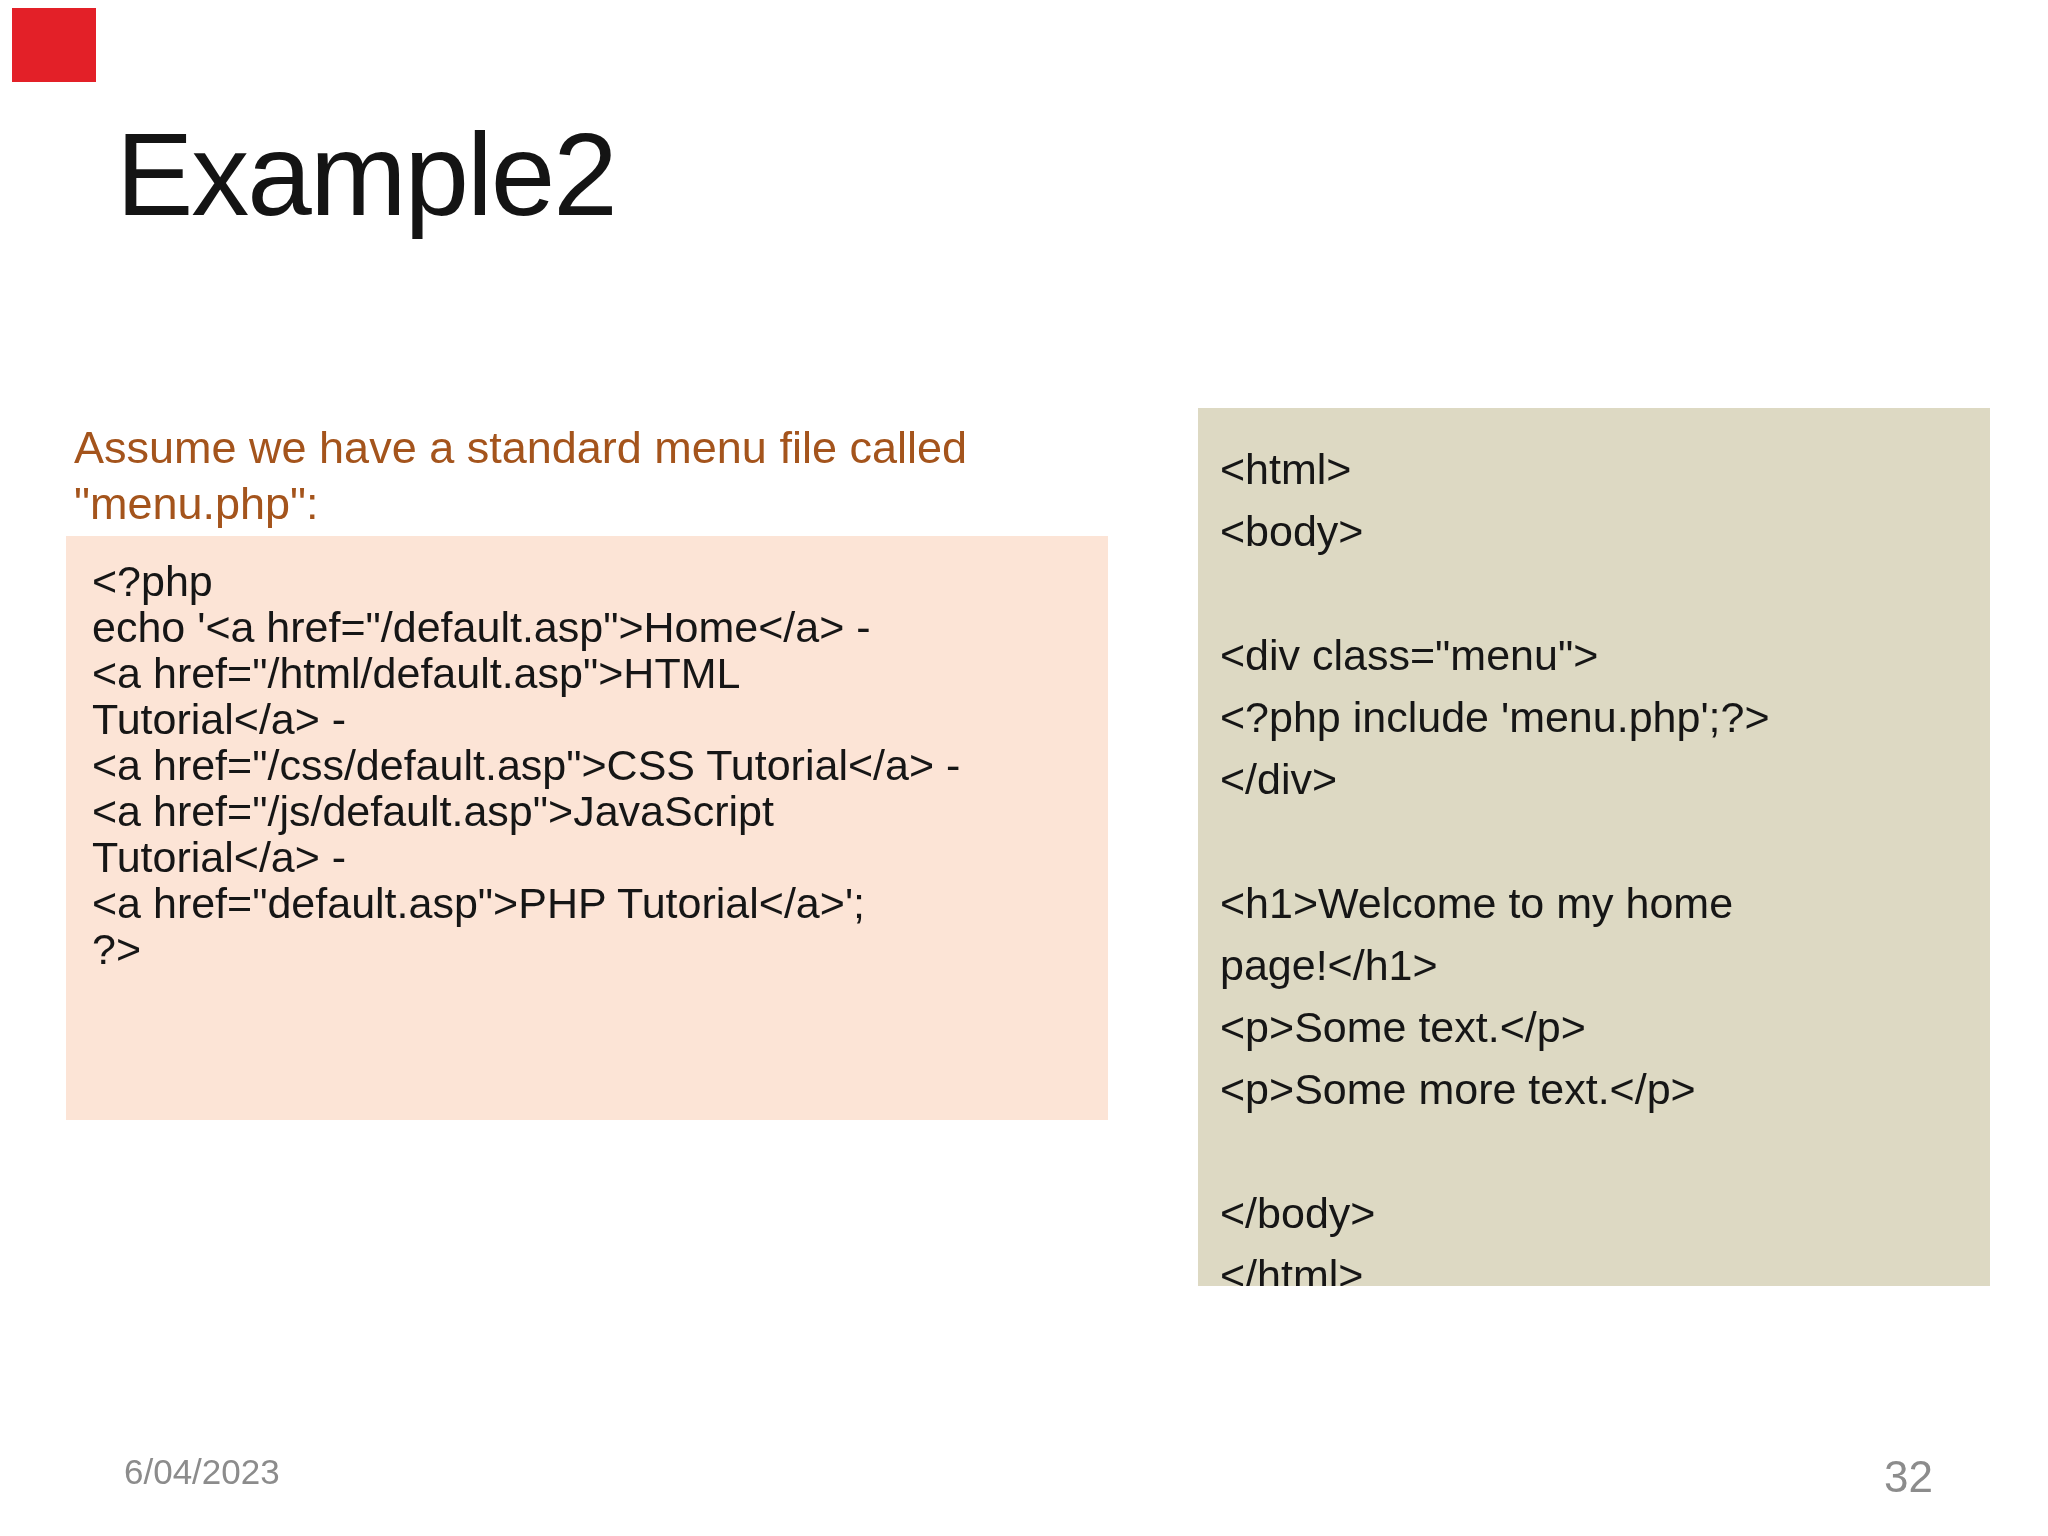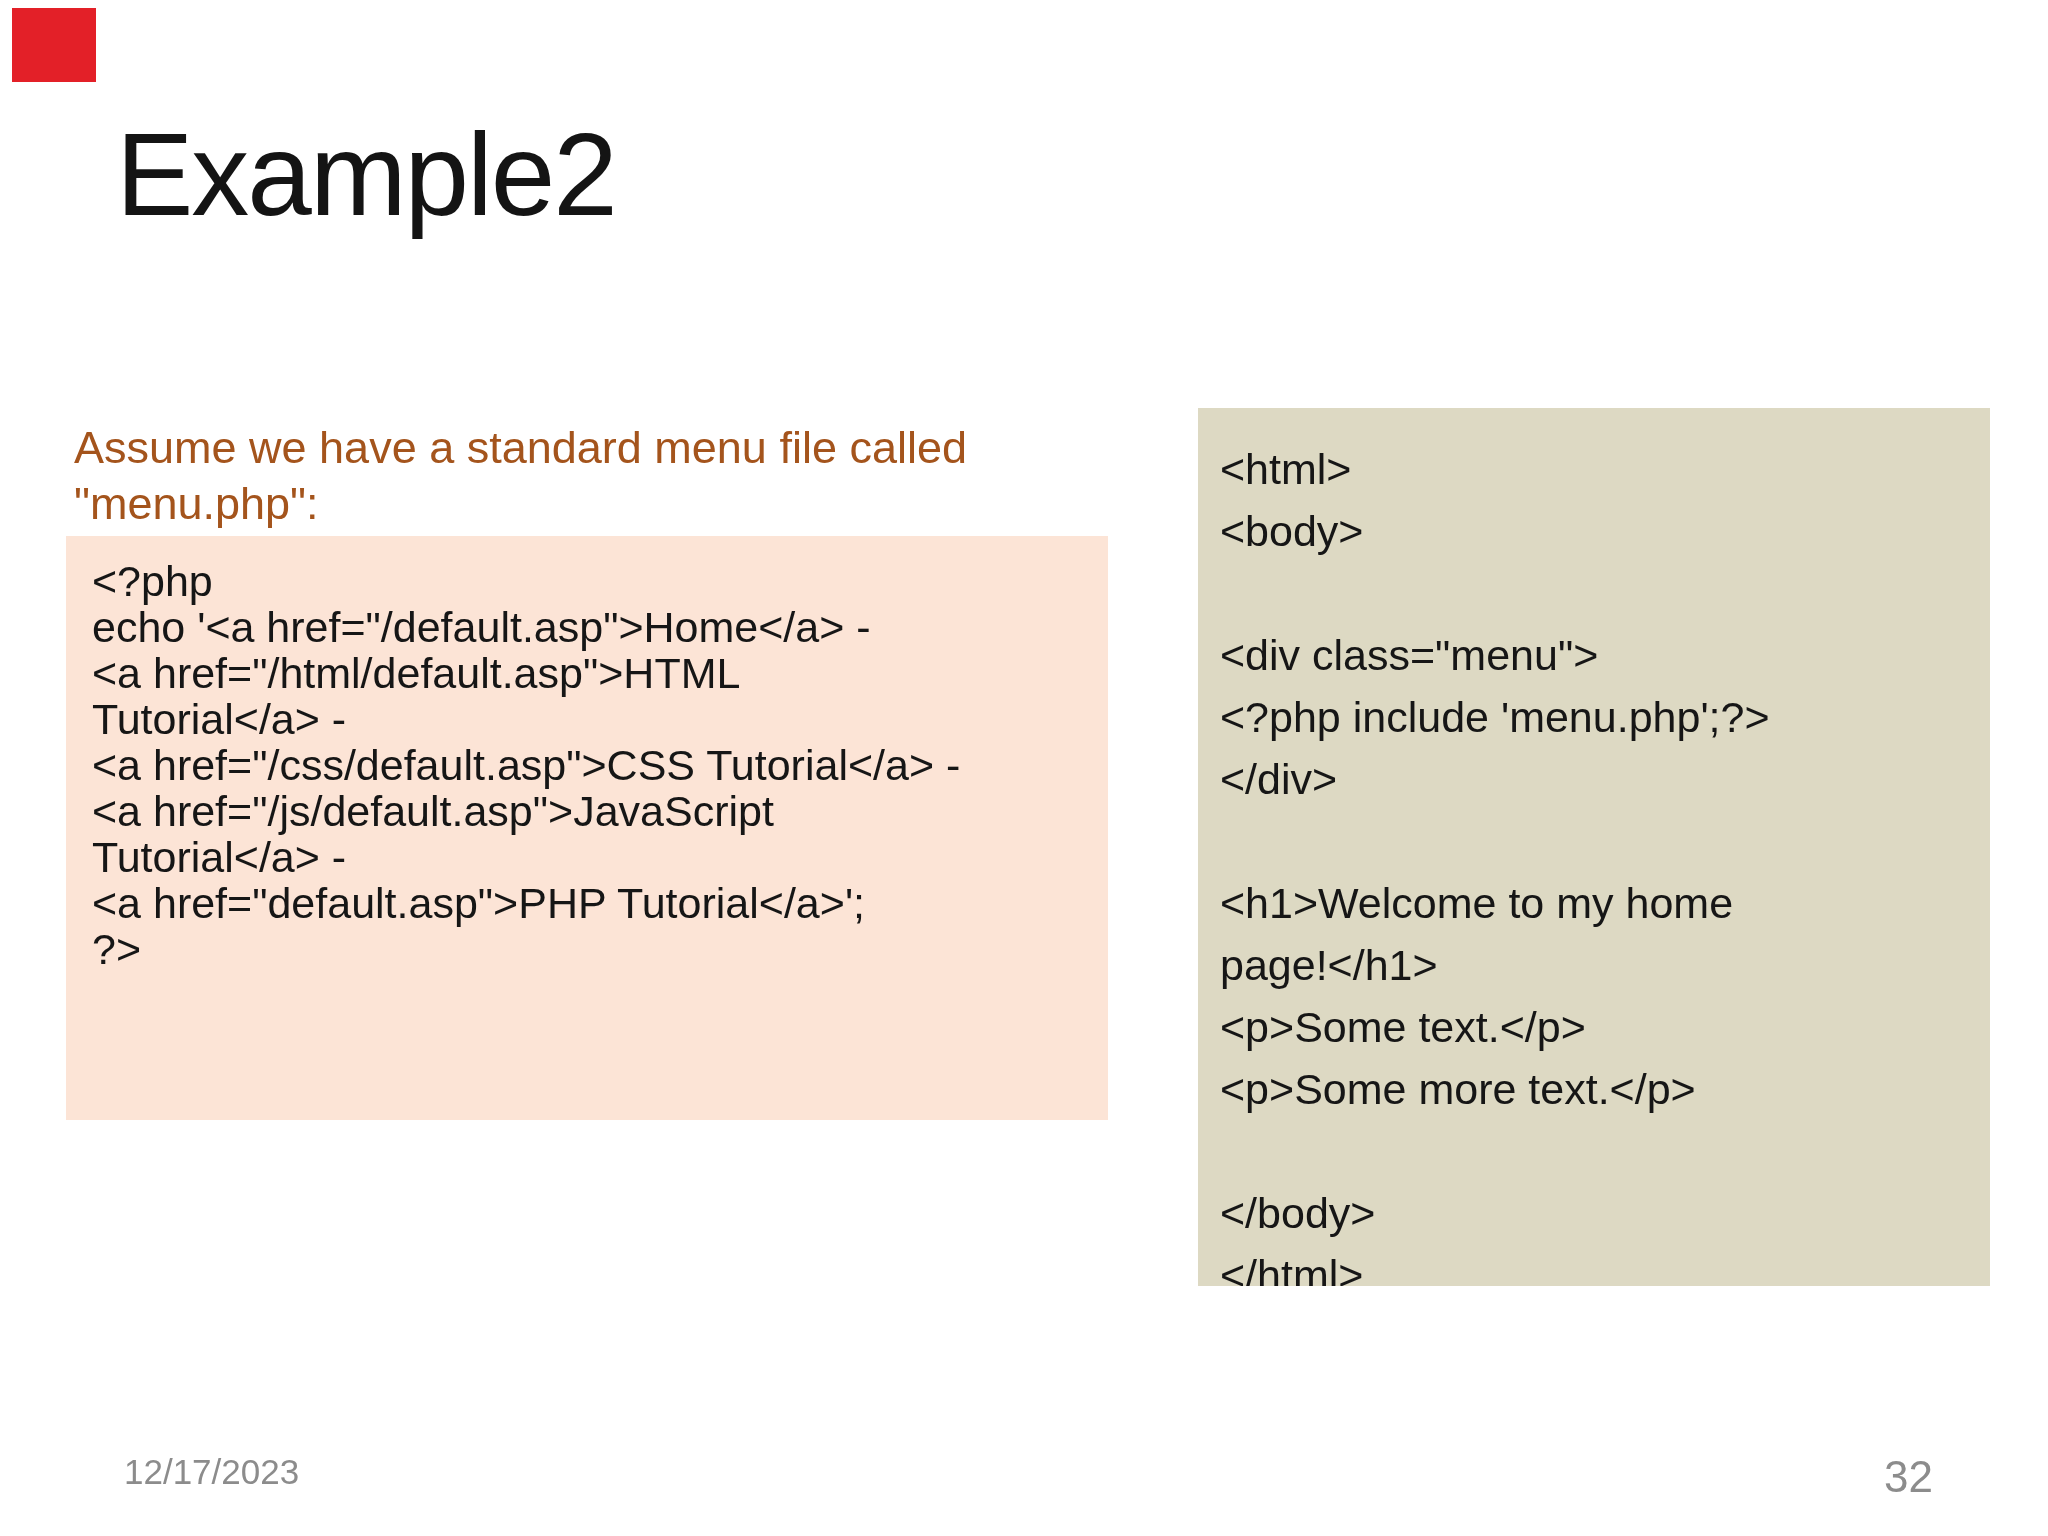--- a/index.html
+++ b/index.html
@@ -118,17 +118,17 @@
 &lt;/div&gt;
 
 &lt;h1&gt;Welcome to my home
 page!&lt;/h1&gt;
 &lt;p&gt;Some text.&lt;/p&gt;
 &lt;p&gt;Some more text.&lt;/p&gt;
 
 &lt;/body&gt;
 &lt;/html&gt;</pre>
 
-  <div class="footer-date">12/17/2023</div>
+  <div class="footer-date">6/04/2023</div>
 
   <div class="footer-page">32</div>
 
 </div>
 
 </body></html>

